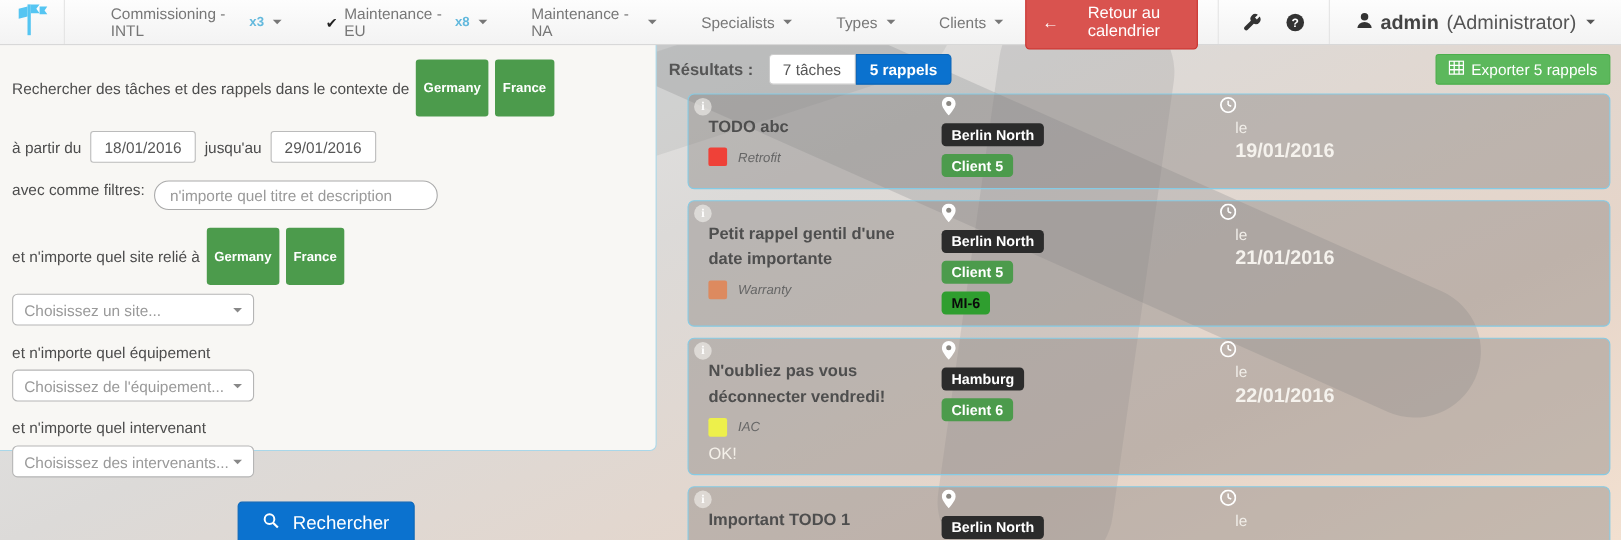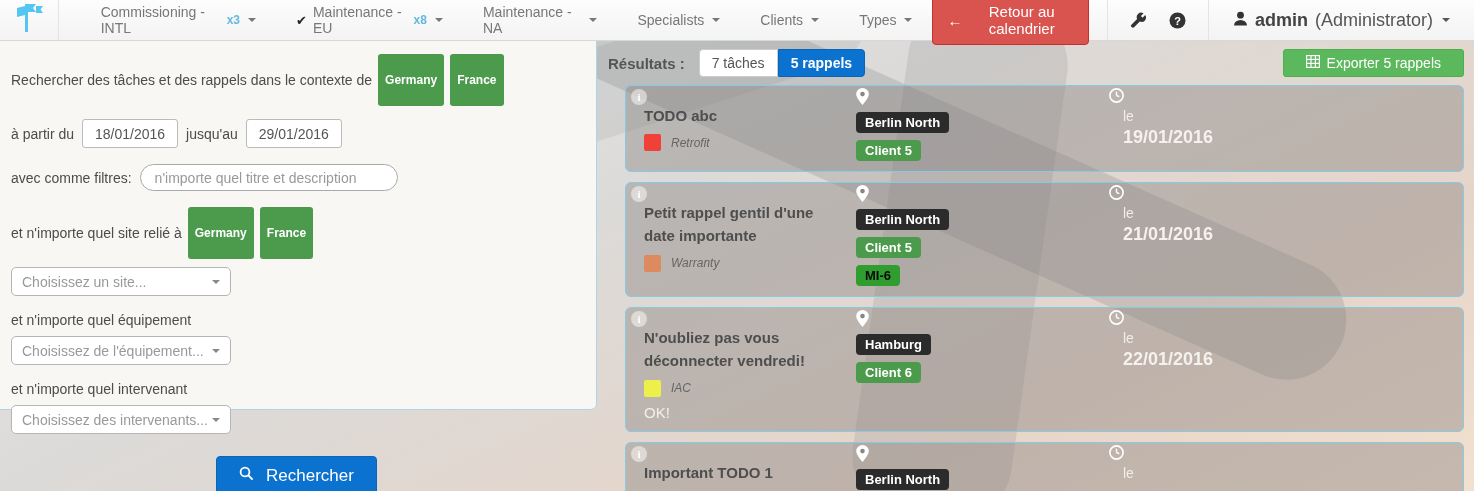--- a/index.html
+++ b/index.html
@@ -46,21 +46,21 @@
     background:#f8f7f4; border:1px solid #a9d7e9; border-radius:0 0 6px 0;
     padding:14px 14px 0 12px; z-index:5; }
   .form-label { color:#4c4c4c; font-size:14px; }
   .row-line { display:flex; align-items:center; gap:6px; flex-wrap:wrap; }
   .badge-green { background:#4c9b4c; color:#fff; font-size:12px; font-weight:bold;
     padding:19px 7px; border-radius:3px;text-align:right; }
   .dates-row { margin-top:13px; display:flex; align-items:center; gap:8px; }
   .date-input { width:96px; height:29px; border:1px solid #bbb; border-radius:3px;
     background:#fff; color:#555; font-size:14px; text-align:center;
     font-family:"Liberation Sans", sans-serif; }
-  .filter-row { margin-top:16px; display:flex; align-items:center; gap:8px; }
+  .filter-row { margin-top:16px; display:flex; gap:8px; }
   .pill-input { width:258px; height:27px; border:1px solid #aaa; border-radius:14px;
     background:#fff; color:#999; font-size:14px; padding:0 14px;
     font-family:"Liberation Sans", sans-serif; }
   .pill-input::placeholder { color:#999; }
   .section-label { margin-top:16px; }
   .dropdown { margin-top:8px; width:220px; height:29px; background:#fff;
     border:1px solid #b5b5b5; border-radius:5px; display:flex; align-items:center;
     padding:0 10px; color:#999; font-size:14px; cursor:pointer; }
   .dropdown .caret { margin-left:auto; border-top-color:#888; }
   .search-btn-row { margin-top:22px; display:flex; justify-content:center; }
@@ -72,21 +72,21 @@
   .results { position:absolute; left:608px; top:0; right:10px; }
   .results-header { display:flex; align-items:center; margin-top:8px; height:28px; }
   .results-title { color:#555; font-size:15px; font-weight:bold; }
   .tab-group { display:flex; margin-left:14px; }
   .tab { height:28px; display:flex; align-items:center; padding:0 12px; font-size:14px;
     cursor:pointer; border:1px solid #ccc; background:#fff; color:#555; }
   .tab:first-child { border-radius:4px 0 0 4px; }
   .tab:last-child { border-radius:0 4px 4px 0; }
   .tab.active { background:#0b72cf; border-color:#0a65b8; color:#fff; font-weight:bold; }
   .btn-success { margin-left:auto; background:#5cb85c; border:1px solid #4cae4c; color:#fff;
-    font-size:14px; padding:5px 22px; border-radius:3px; display:flex; 
+    font-size:14px; padding:5px 11px; border-radius:3px; display:flex; 
     gap:7px; cursor:pointer; }
 
   .card { position:relative; margin:10px 0 0 17px; border:1px solid #85cbe5;
     border-radius:6px; background:rgba(136,132,128,0.42); display:grid;
     grid-template-columns:212px 253px 1fr; padding:10px 10px 10px 18px; }
   .card:first-of-type { margin-top:8px; }
   .c-col { position:relative; }
   .corner-icon { position:absolute; }
   .info-badge { left:-13px; top:-7px; width:16px; height:16px; border-radius:50%;
     background:rgba(250,248,244,0.55); color:#fff; font-size:11px; font-weight:bold;
@@ -139,25 +139,25 @@
     </div>
     <div class="nav-item">
       <span>Maintenance - NA</span>
       <span class="caret"></span>
     </div>
     <div class="nav-item">
       <span>Specialists</span>
       <span class="caret"></span>
     </div>
     <div class="nav-item">
+      <span>Types</span>
+      <span class="caret"></span>
+    </div>
+    <div class="nav-item">
       <span>Clients</span>
-      <span class="caret"></span>
-    </div>
-    <div class="nav-item">
-      <span>Types</span>
       <span class="caret"></span>
     </div>
   </div>
 
   <div class="nav-right">
     <button class="btn-danger">
       <span>←</span>
       <span>Retour au calendrier</span>
     </button>
     <div class="nav-tools">

